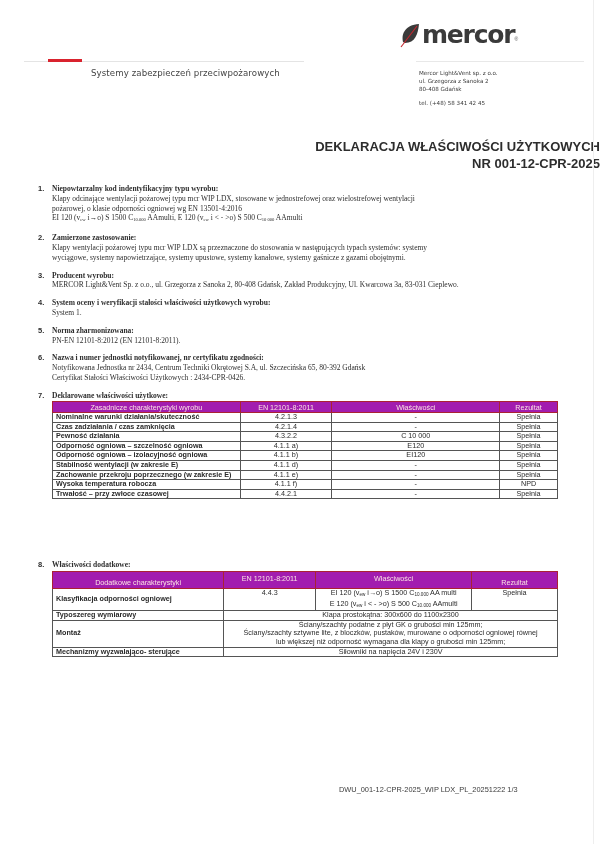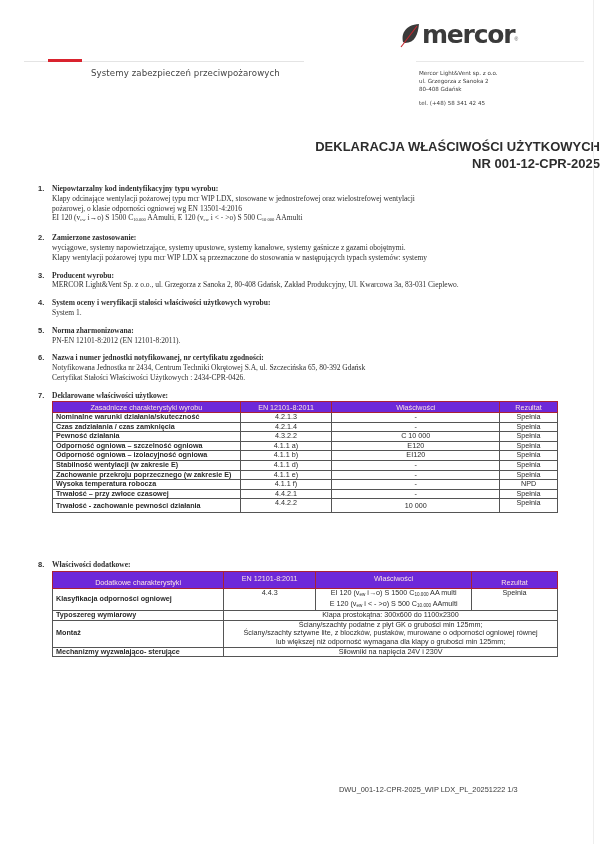--- a/index.html
+++ b/index.html
@@ -25,21 +25,21 @@
   
   .sections { position: absolute; left: 38px; top: 184px; width: 545px; font-size: 7.5px; line-height: 9.8px; color: #2d2d2d; }
   .sec { display: flex; margin-bottom: 8px; }
   .sec-num { width: 14px; font-weight: bold; flex-shrink: 0; }
   .sec-body { flex: 1; font-family: Liberation Serif, serif; }
   .sec-head { font-weight: bold; }
   .sub { font-size: 4.6px; vertical-align: -1px; }
 
   
   table { border-collapse: collapse; position: absolute; left: 52px; font-size: 7.2px; color: #2a2a2a; }
-  th { background: #6d28d9; color: #fbe3e3; font-weight: normal; height: 11px; border: 0.8px solid #a23; padding: 0 2px; font-size: 7.2px; }
+  th { background: #a21caf; color: #fbe3e3; font-weight: normal; height: 11px; border: 0.8px solid #a23; padding: 0 2px; font-size: 7.2px; }
   td { border: 0.8px solid #555; padding: 0 3px; height: 9.6px; line-height: 8.6px; vertical-align: top; }
   td.c { text-align: center; }
   td.b { font-weight: bold; }
   td.vm { vertical-align: middle; }
   #t1 { top: 401px; width: 506px; }
   #t2 { top: 571px; width: 506px; }
   #t2 th { height: 17px; vertical-align: top; padding-top: 2px; }
   #t2 th.mid { vertical-align: middle; padding-top: 4px; }
 
   .footer { position: absolute; left: 339px; top: 785px; font-size: 7.4px; color: #3a3a3a; }
@@ -83,22 +83,22 @@
       <div>Klapy odcinające wentylacji pożarowej typu mcr WIP LDX, stosowane w jednostrefowej oraz wielostrefowej wentylacji</div>
       <div>pożarowej, o klasie odporności ogniowej wg EN 13501-4:2016</div>
       <div><span>EI 120 (v</span><span class="sub">ew</span><span> i→o) S 1500 C</span><span class="sub">10.000</span><span> AAmulti, E 120 (v</span><span class="sub">ew</span><span> i &lt; - &gt;o) S 500 C</span><span class="sub">10 000</span><span> AAmulti</span></div>
     </div>
   </div>
 
   <div class="sec">
     <div class="sec-num">2.</div>
     <div class="sec-body">
       <div class="sec-head">Zamierzone zastosowanie:</div>
+      <div>Klapy wentylacji pożarowej  typu mcr WIP LDX są przeznaczone do stosowania w następujących typach systemów: systemy</div>
       <div>wyciągowe, systemy napowietrzające, systemy upustowe, systemy kanałowe, systemy gaśnicze z gazami obojętnymi.</div>
-      <div>Klapy wentylacji pożarowej  typu mcr WIP LDX są przeznaczone do stosowania w następujących typach systemów: systemy</div>
     </div>
   </div>
 
   <div class="sec">
     <div class="sec-num">3.</div>
     <div class="sec-body">
       <div class="sec-head">Producent wyrobu:</div>
       <div>MERCOR Light&amp;Vent Sp. z o.o., ul. Grzegorza z Sanoka 2, 80-408 Gdańsk, Zakład Produkcyjny, Ul. Kwarcowa 3a, 83-031 Cieplewo.</div>
     </div>
   </div>
@@ -199,26 +199,20 @@
         <td class="c">4.1.1 f)</td>
         <td class="c">-</td>
         <td class="c">NPD</td>
       </tr>
     <tr>
         <td class="b">Trwałość – przy zwłoce czasowej</td>
         <td class="c">4.4.2.1</td>
         <td class="c">-</td>
         <td class="c">Spełnia</td>
       </tr>
-    <tr style="height:14px">
-        <td class="b vm">Trwałość  - zachowanie pewności działania</td>
-        <td class="c">4.4.2.2</td>
-        <td class="c vm">10 000</td>
-        <td class="c">Spełnia</td>
-      </tr>
   </tbody>
 </table>
 
 <div class="sections" style="top:560px">
   <div class="sec">
     <div class="sec-num">8.</div>
     <div class="sec-body">
         <div class="sec-head">Właściwości dodatkowe:</div>
       </div>
   </div>

